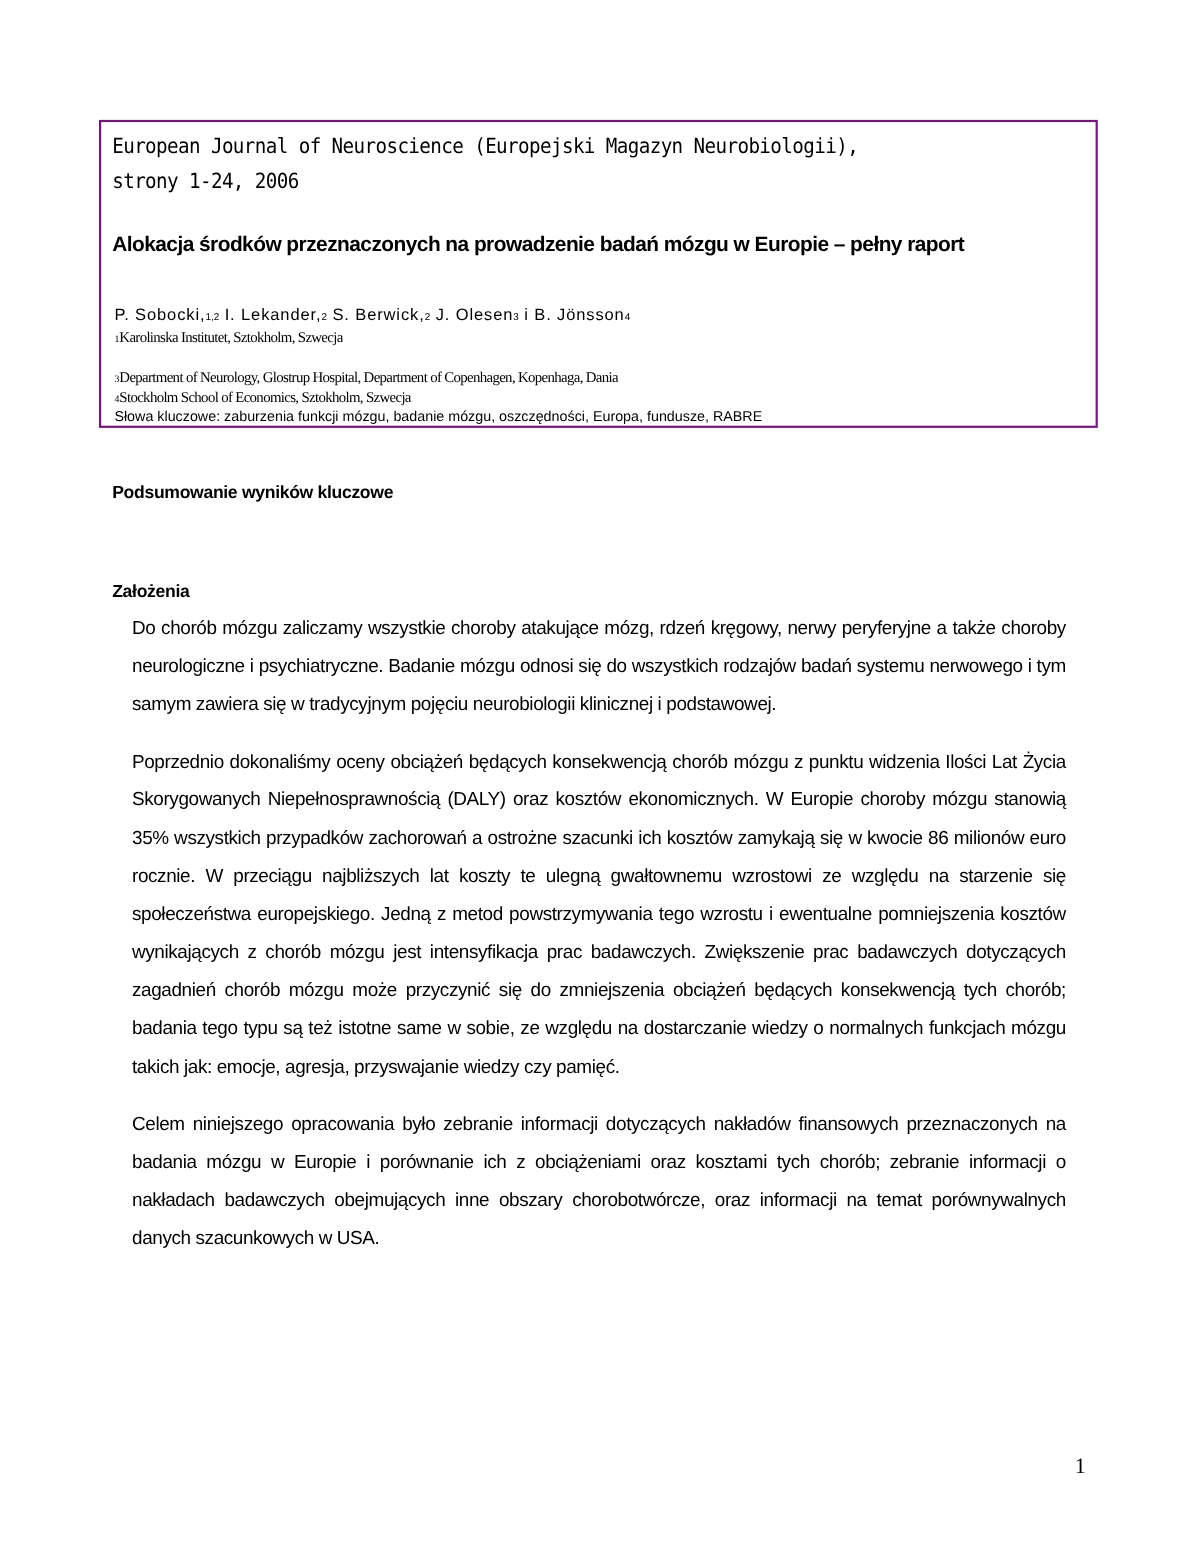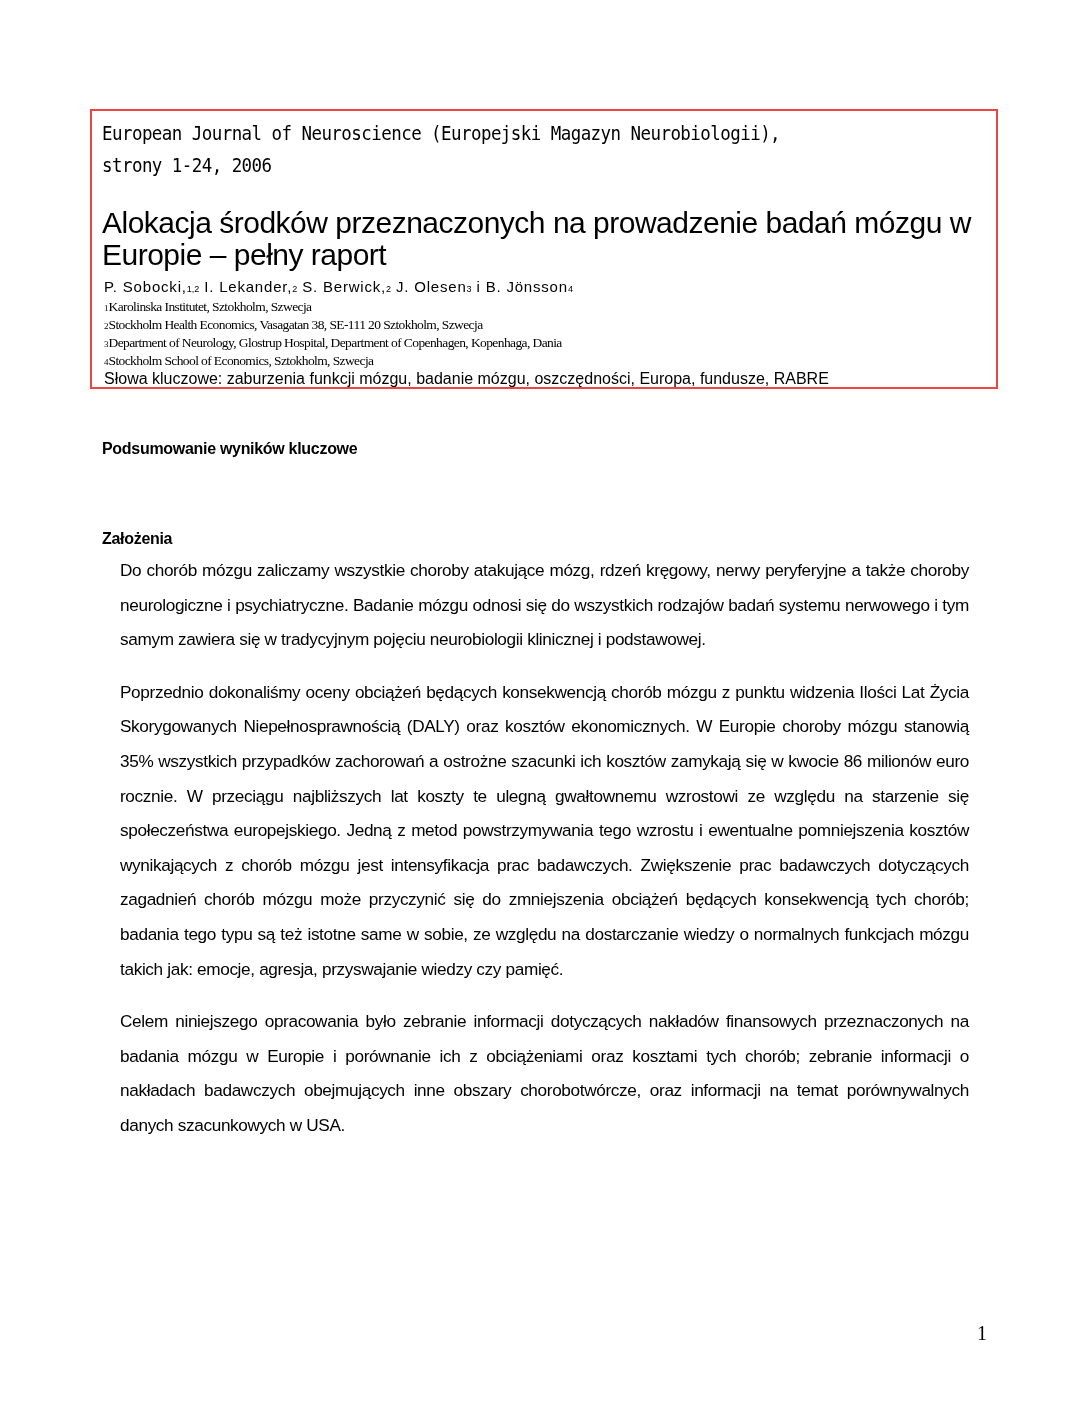--- a/index.html
+++ b/index.html
@@ -1,44 +1,44 @@
 <!DOCTYPE html>
 <html><head>
 <meta charset="utf-8">
 <style>
   html, body { margin: 0; padding: 0; background: #ffffff; }
   body { width: 1088px; height: 1408px; position: relative; overflow: hidden; color: #000; }
   .header-box {
     position: absolute; left: 90px; top: 109px; width: 904px; height: 276px;
-    border: 2px solid #ef4444; box-sizing: content-box;
+    border: 2px solid #701a75; box-sizing: content-box;
   }
   .journal {
     position: absolute; left: 10px; top: 6px; width: 880px;
     font-family: "DejaVu Sans Mono", "Liberation Mono", monospace;
     font-size: 19px; line-height: 32px; letter-spacing: -0.6px; transform: scaleX(0.92); transform-origin: left top;
     white-space: nowrap;
   }
   .title {
     position: absolute; left: 10px; top: 96px; width: 890px;
-    font-family: "Liberation Sans", sans-serif; font-weight: normal;
-    font-size: 30px; line-height: 32px; letter-spacing: -0.5px;
+    font-family: "Liberation Sans", sans-serif; font-weight: bold;
+    font-size: 19px; line-height: 32px; letter-spacing: -0.5px;
   }
   .authors {
     position: absolute; left: 12px; top: 167px; white-space: nowrap;
     font-family: Liberation Sans, sans-serif; font-size: 15px; line-height: 18px; letter-spacing: 0.8px;
   }
   .authors sub { font-size: 9px; vertical-align: baseline; letter-spacing: 0; }
   .affil {
     position: absolute; left: 12px; white-space: nowrap;
     font-family: Liberation Serif, serif; font-size: 13.5px; line-height: 17px; letter-spacing: -0.6px;
   }
   .affil sub { font-size: 9px; vertical-align: baseline; letter-spacing: 0; }
   .keywords {
     position: absolute; left: 12px; top: 259px; white-space: nowrap;
-    font-family: "Liberation Sans", sans-serif; font-size: 16px; line-height: 17px;
+    font-family: "Liberation Sans", sans-serif; font-size: 13px; line-height: 17px;
   }
   .h-section {
     position: absolute; left: 102px; font-family: "Liberation Sans", sans-serif; font-weight: bold;
     font-size: 16px; letter-spacing: -0.3px;
   }
   .body-text {
     position: absolute; left: 102px; width: 885px;
     font-family: "Liberation Sans", sans-serif; font-size: 17.2px; line-height: 34.6px;
     text-align: justify; letter-spacing: -0.35px;
   }
@@ -54,21 +54,20 @@
 <div class="header-box">
   <div class="journal">
     <div>European Journal of Neuroscience (Europejski Magazyn Neurobiologii),</div>
     <div>strony 1-24, 2006</div>
   </div>
   <div class="title">Alokacja środków przeznaczonych na prowadzenie badań mózgu w Europie – pełny raport</div>
   <div class="authors">
     <span>P. Sobocki,</span><sub>1,2</sub><span> I. Lekander,</span><sub>2</sub><span> S. Berwick,</span><sub>2</sub><span> J. Olesen</span><sub>3</sub><span> i B. Jönsson</span><sub>4</sub>
   </div>
   <div class="affil" style="top:187px"><sub>1</sub><span>Karolinska Institutet, Sztokholm, Szwecja</span></div>
-  <div class="affil" style="top:205px"><sub>2</sub><span>Stockholm Health Economics, Vasagatan 38, SE-111 20 Sztokholm, Szwecja</span></div>
   <div class="affil" style="top:223px"><sub>3</sub><span>Department of Neurology, Glostrup Hospital, Department of Copenhagen, Kopenhaga, Dania</span></div>
   <div class="affil" style="top:241px"><sub>4</sub><span>Stockholm School of Economics, Sztokholm, Szwecja</span></div>
   <div class="keywords">Słowa kluczowe: zaburzenia funkcji mózgu, badanie mózgu, oszczędności,  Europa, fundusze, RABRE</div>
 </div>
 
 <div class="h-section" style="top:440px">Podsumowanie wyników kluczowe</div>
 <div class="h-section" style="top:530px">Założenia</div>
 
 <div class="body-text" style="top:535px">
   <p>Do chorób mózgu zaliczamy wszystkie choroby atakujące mózg, rdzeń kręgowy, nerwy peryferyjne a także choroby neurologiczne i psychiatryczne. Badanie mózgu odnosi się do wszystkich rodzajów badań systemu nerwowego i tym samym zawiera się w tradycyjnym pojęciu neurobiologii klinicznej i podstawowej.</p>

